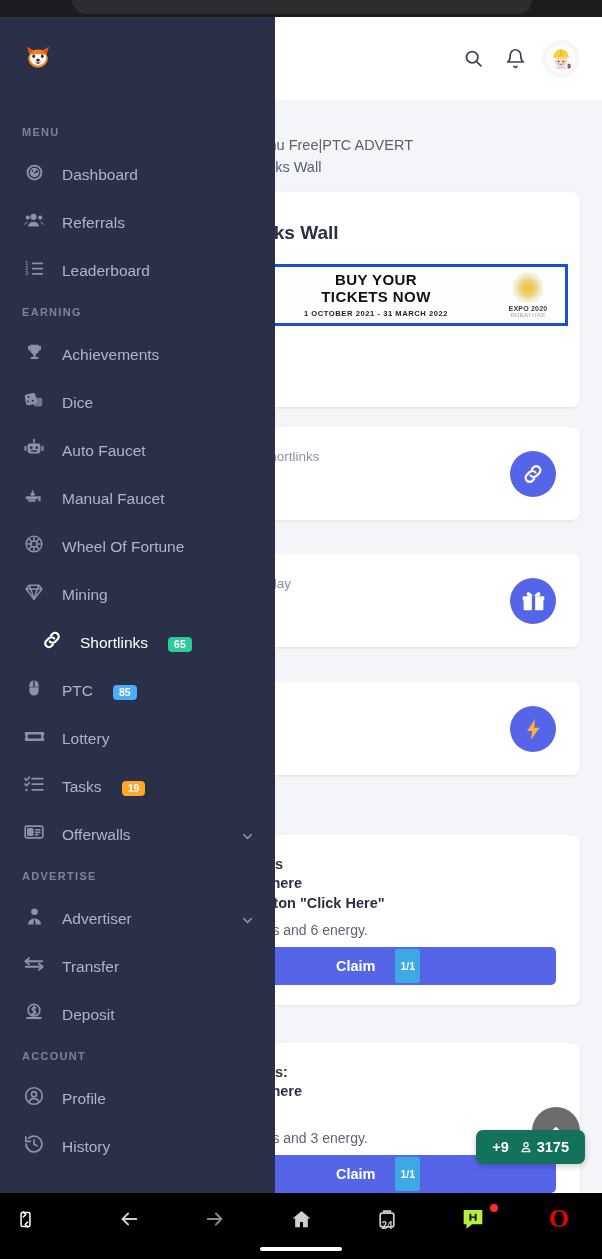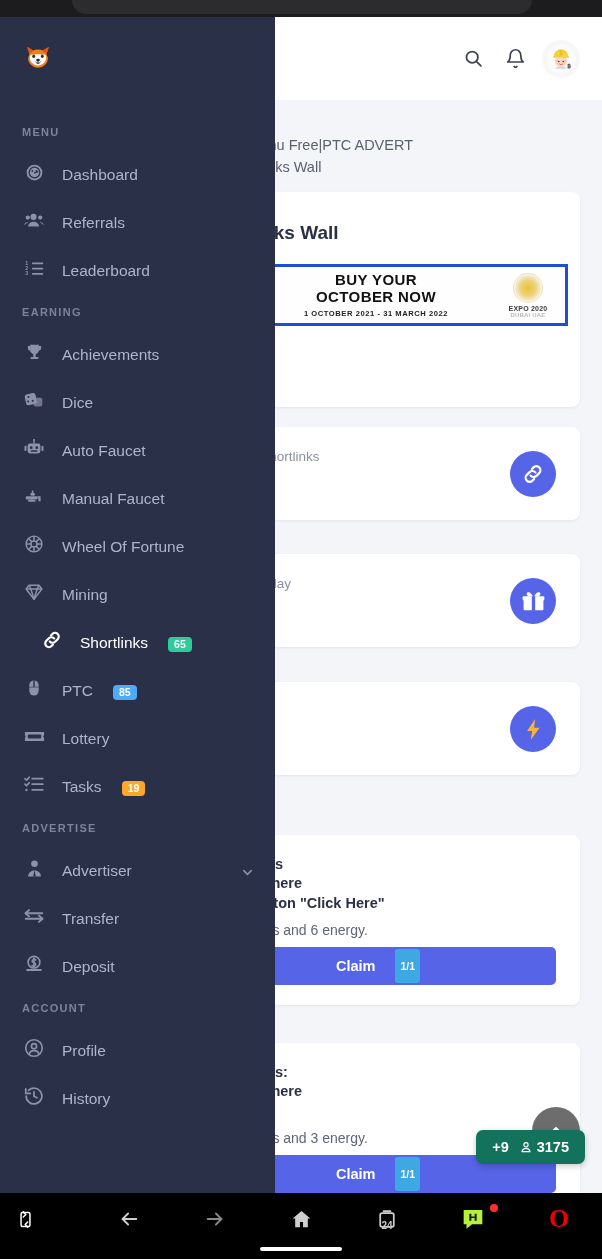--- a/index.html
+++ b/index.html
@@ -285,21 +285,21 @@
         <span class="crumb-sep">/</span><span>Shortlinks Wall</span>
       </div>
     </div>
 
     <div class="card" id="promo-card">
       <div id="promo-title">Shortlinks Wall</div>
       <div id="promo-banner">
         <div id="promo-banner-img"></div>
         <div id="promo-banner-text">
           <div id="promo-banner-l1">BUY YOUR</div>
-          <div id="promo-banner-l2">OCTOBER NOW</div>
+          <div id="promo-banner-l2">TICKETS NOW</div>
           <div id="promo-banner-dates">1 OCTOBER 2021 - 31 MARCH 2022</div>
         </div>
         <div id="promo-banner-logo">
           <div id="expo-sun"></div>
           <div id="expo-l1">EXPO 2020</div>
           <div id="expo-l2">DUBAI UAE</div>
         </div>
       </div>
     </div>
 
@@ -558,20 +558,37 @@
             <circle cx="3.8" cy="18.6" r="1.3" fill="currentColor" stroke="none"></circle>
             <line x1="10" y1="6.2" x2="21.6" y2="6.2"></line>
             <line x1="10" y1="12.2" x2="21.6" y2="12.2"></line>
             <line x1="10" y1="18.4" x2="21.6" y2="18.4"></line>
           </svg>
         </span>
         <span class="nav-label">Tasks</span>
         <span class="nav-badge badge-orange">19</span>
       </div>
 
+      <div class="nav-item">
+        <span class="nav-icon">
+          <svg width="22" height="22" viewBox="0 0 24 24" fill="none" stroke="currentColor" stroke-width="1.8">
+            <rect x="2.4" y="5.6" width="19.2" height="12.8" rx="1.8"></rect>
+            <rect x="5.2" y="8.6" width="5.4" height="6.8" rx=".8" fill="currentColor"></rect>
+            <line x1="13" y1="9.6" x2="19" y2="9.6"></line>
+            <line x1="13" y1="12.4" x2="19" y2="12.4"></line>
+            <line x1="13" y1="15" x2="17" y2="15"></line>
+          </svg>
+        </span>
+        <span class="nav-label">Offerwalls</span>
+        <span class="nav-chevron">
+          <svg width="15" height="15" viewBox="0 0 24 24" fill="none" stroke="currentColor" stroke-width="2.4" stroke-linecap="round" stroke-linejoin="round">
+              <polyline points="6 9 12 15 18 9"></polyline>
+            </svg>
+        </span>
+      </div>
 
       <div class="nav-section">ADVERTISE</div>
 
       <div class="nav-item">
         <span class="nav-icon">
           <svg width="21" height="21" viewBox="0 0 24 24" fill="currentColor">
             <circle cx="12" cy="6.6" r="3.8"></circle>
             <path d="M4.6 21c.3-4 3.1-6.8 7.4-6.8s7.1 2.8 7.4 6.8z"></path>
             <path d="M12 14.2 10.4 21h3.2z" fill="#2b3049"></path>
           </svg>

